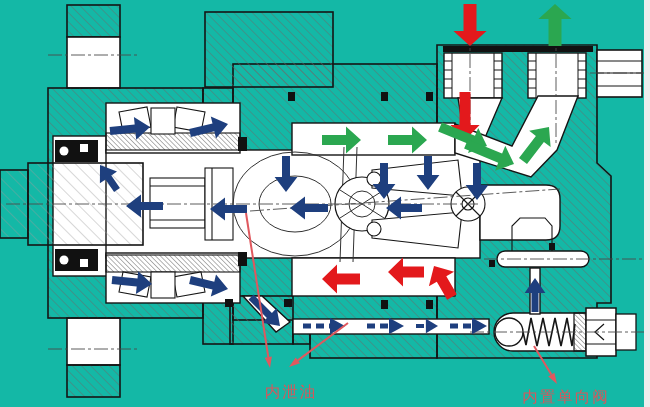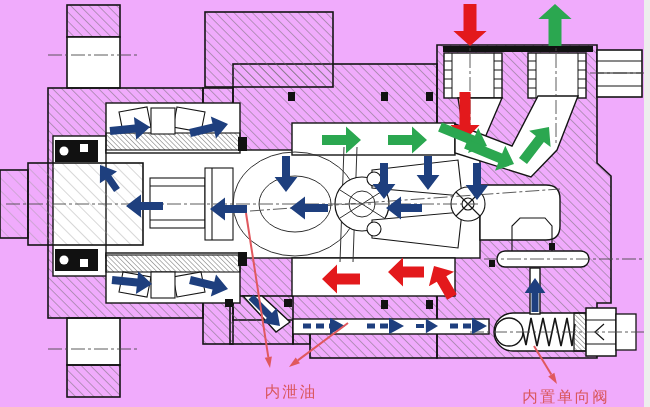--- a/index.html
+++ b/index.html
@@ -1,16 +1,16 @@
 <!DOCTYPE html>
 <html><head>
 <meta charset="utf-8">
 <style>
   html,body{margin:0;padding:0;background:#fff;}
-  .stage{position:relative;width:650px;height:407px;background:#f0abfc;overflow:hidden;
+  .stage{position:relative;width:650px;height:407px;background:#14b8a6;overflow:hidden;
          font-family:"Liberation Sans","DejaVu Sans",sans-serif;}
   svg{position:absolute;left:0;top:0;}
   text.flow-label{font-size:15.5px;letter-spacing:2px;}
 </style>
 </head>
 <body>
 
 <div class="stage">
 <svg width="650" height="407" viewBox="0 0 650 407">
   <defs>

